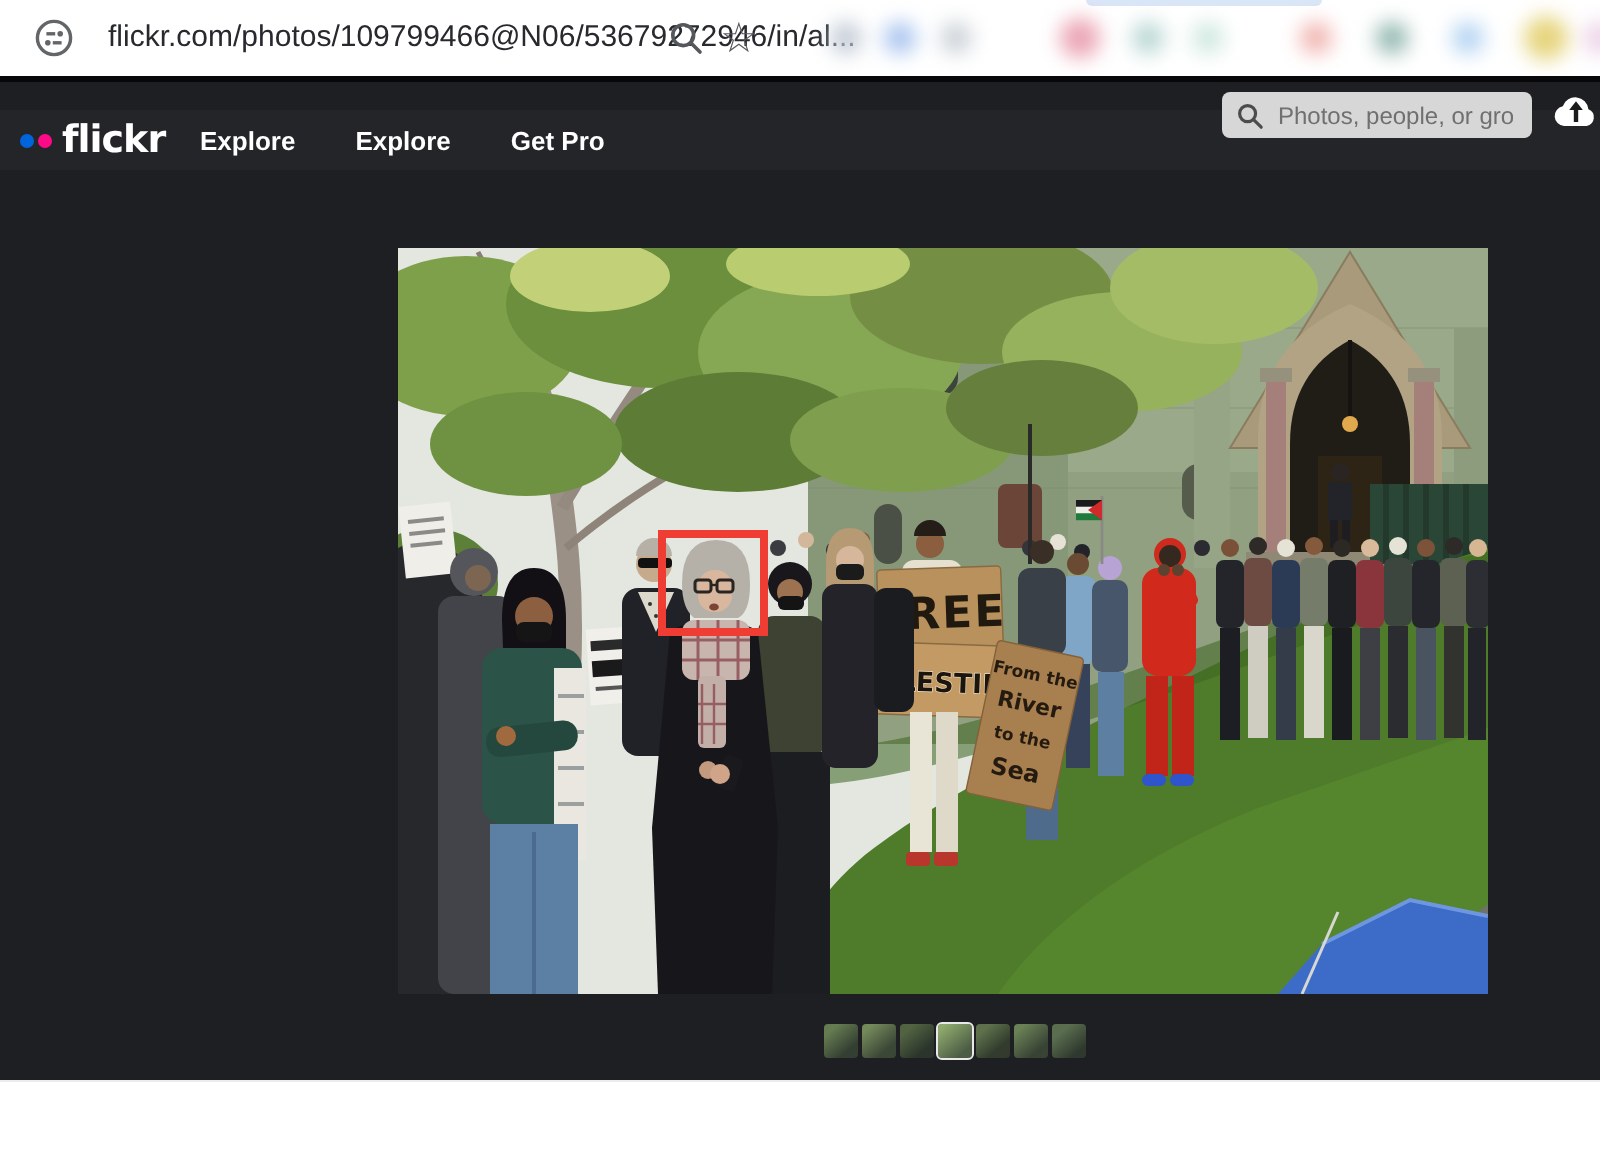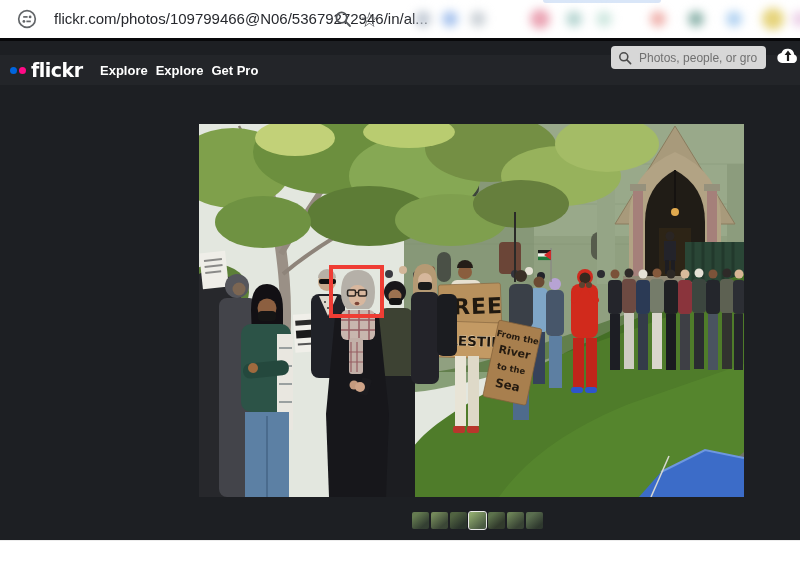--- a/index.html
+++ b/index.html
@@ -17,21 +17,21 @@
   .extblur span{position:absolute;top:11px;width:16px;height:16px;border-radius:50%;}
   .divider{position:absolute;left:0;top:38px;width:800px;height:3px;background:#08080a;}
 
   
   .fheader{position:absolute;left:0;top:41px;width:800px;height:30px;background:#232529;margin-top:14px;}
   .logo{position:absolute;left:10px;top:0;height:30px;display:flex;align-items:center;cursor:pointer;}
   .dot{width:7px;height:7px;border-radius:50%;display:inline-block;}
   .dot.b{background:#0065dd;}
   .dot.p{background:#ff0a86;margin-left:2px;}
   .brand{color:#fff;font-weight:bold;font-size:19px;letter-spacing:-0.5px;margin-left:5px;font-family:"DejaVu Sans",sans-serif;}
-  .nav{position:absolute;left:100px;top:0;height:30px;display:flex;gap:8px;align-items:center;}
+  .nav{position:absolute;left:100px;top:0;height:30px;display:flex;gap:30px;align-items:center;}
   .nav .navitem{color:#fff;font-size:13px;font-weight:bold;cursor:pointer;}
   .searchbox{position:absolute;left:611px;top:46px;width:155px;height:23px;background:#d7d7d7;border-radius:4px;
              display:flex;align-items:center;padding:0 7px;box-sizing:border-box;}
   .searchbox svg{flex:0 0 auto;margin-right:5px;}
   .searchbox input{border:none;background:transparent;outline:none;width:100%;font-size:12px;color:#333;
                    font-family:"Liberation Sans",sans-serif;}
   .searchbox input::placeholder{color:#707070;}
   .cloudup{position:absolute;left:775px;top:46px;cursor:pointer;}
 
   

